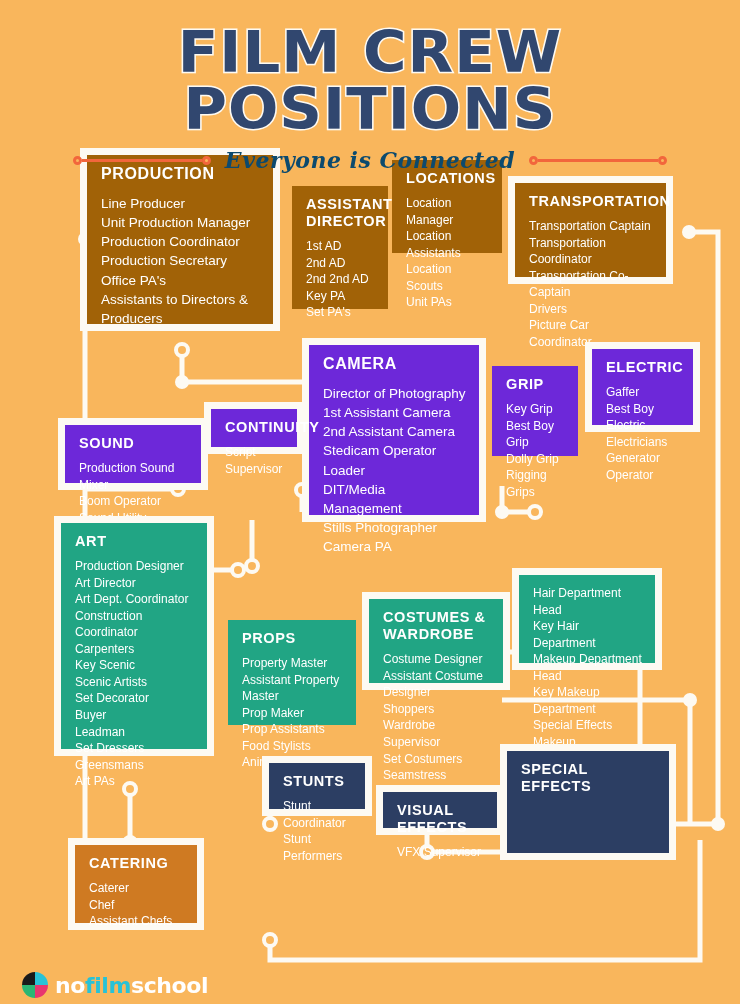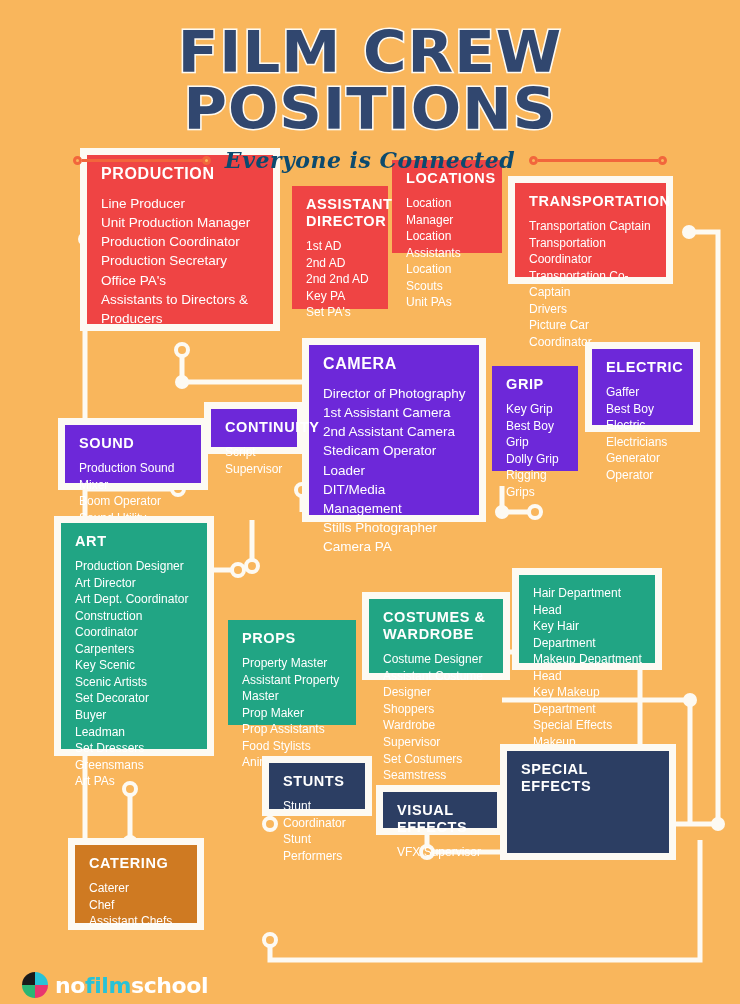--- a/index.html
+++ b/index.html
@@ -74,21 +74,21 @@
   .box ul{margin:0;padding:0;list-style:none;}
   .box li{font-size:11px;line-height:1.32;font-weight:normal;}
 
   
   .big h3{font-size:16px;margin-bottom:10px;}
   .big li{font-size:13.5px;line-height:1.42;}
   .med h3{font-size:14.5px;margin-bottom:8px;}
   .med li{font-size:12px;line-height:1.38;}
 
   
-  .c-navy{background:#ef4444;}
+  .c-navy{background:#a16207;}
   .c-deepnavy{background:#2c3e63;}
   .c-orange{background:#6d28d9;}
   .c-teal{background:#21a584;}
   .c-brown{background:#cf7a22;}
 
   
   .logo{position:absolute;left:22px;top:952px;display:flex;align-items:center;gap:7px;z-index:3;margin-top:20px;}
   .logo .mark{position:relative;width:26px;height:26px;border-radius:50%;overflow:hidden;flex:none;}
   .logo .mark i{position:absolute;width:50%;height:50%;display:block;}
   .logo .mark .q1{left:0;top:0;background:#1a1a1a;}
@@ -246,21 +246,21 @@
           <li>2nd Assistant Camera</li>
           <li>Stedicam Operator</li>
           <li>Loader</li>
           <li>DIT/Media Management</li>
           <li>Stills Photographer</li>
           <li>Camera PA</li>
         </ul>
     </div>
   </div>
 
-  <div class="box med" style="left:492px;top:366px;width:86px;height:105px;">
+  <div class="box med" style="left:492px;top:366px;width:86px;height:90px;">
     <div class="inner c-orange">
       <h3>GRIP</h3>
       <ul>
           <li>Key Grip</li>
           <li>Best Boy Grip</li>
           <li>Dolly Grip</li>
           <li>Rigging Grips</li>
         </ul>
     </div>
   </div>
@@ -325,21 +325,21 @@
           <li>Property Master</li>
           <li>Assistant Property Master</li>
           <li>Prop Maker</li>
           <li>Prop Assistants</li>
           <li>Food Stylists</li>
           <li>Animal Wranglers</li>
         </ul>
     </div>
   </div>
 
-  <div class="box framed med" style="left:362px;top:592px;width:148px;height:88px;">
+  <div class="box framed med" style="left:362px;top:592px;width:148px;height:98px;">
     <div class="inner c-teal">
       <h3>COSTUMES &amp; WARDROBE</h3>
       <ul>
           <li>Costume Designer</li>
           <li>Assistant Costume Designer</li>
           <li>Shoppers</li>
           <li>Wardrobe Supervisor</li>
           <li>Set Costumers</li>
           <li>Seamstress</li>
         </ul>

